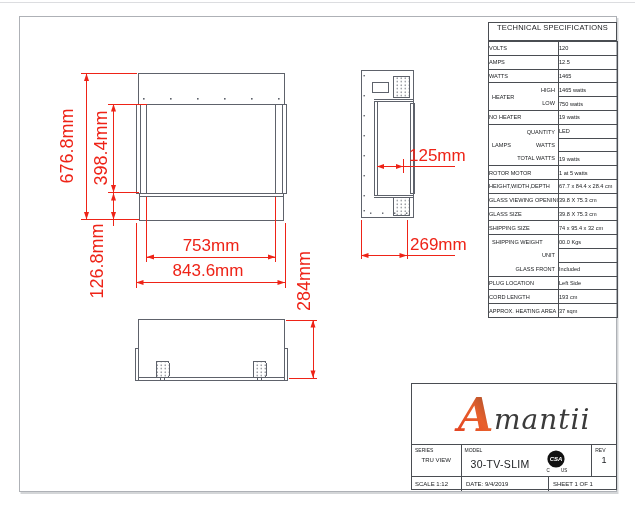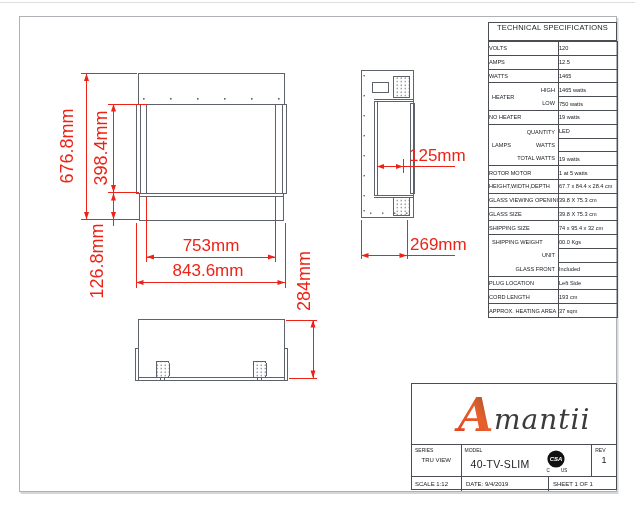--- a/index.html
+++ b/index.html
@@ -292,21 +292,21 @@
         <text x="82" y="45" font-family="DejaVu Serif" ,serif="" font-style="italic" font-size="28" fill="#3b3b3b" letter-spacing="1">mantii</text>
       </svg>
     </div>
     <div class="tb-mid">
       <div class="cell c-series">
         <div class="tb-small">SERIES</div>
         <div class="tb-series">TRU VIEW</div>
       </div>
       <div class="cell c-model">
         <div class="tb-small">MODEL</div>
-        <div class="tb-model">40-TV-SLIM</div>
+        <div class="tb-model">30-TV-SLIM</div>
         <svg class="csa" width="26" height="27" viewBox="0 0 26 27">
           <circle cx="13" cy="11" r="8.6" fill="#111"></circle>
           <text x="13" y="13.4" text-anchor="middle" font-size="6" font-style="italic" font-weight="bold" fill="#fff" font-family="Liberation Sans" ,sans-serif="">CSA</text>
           <text x="3.5" y="24" font-size="4.5" fill="#111" font-family="Liberation Sans" ,sans-serif="">C</text>
           <text x="18" y="24" font-size="4.5" fill="#111" font-family="Liberation Sans" ,sans-serif="">US</text>
         </svg>
       </div>
       <div class="cell c-rev">
         <div class="tb-small">REV</div>
         <div class="tb-rev">1</div>

